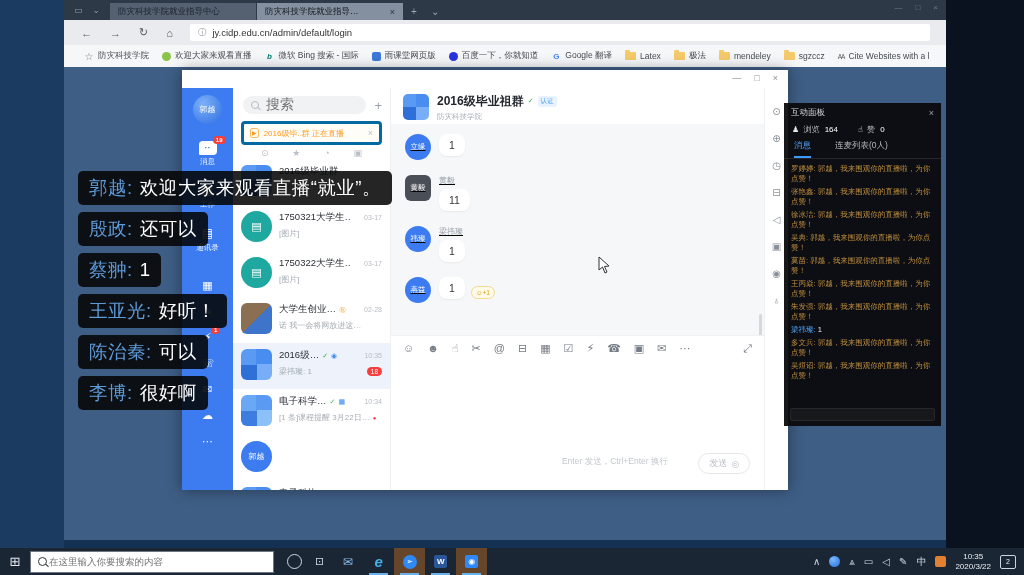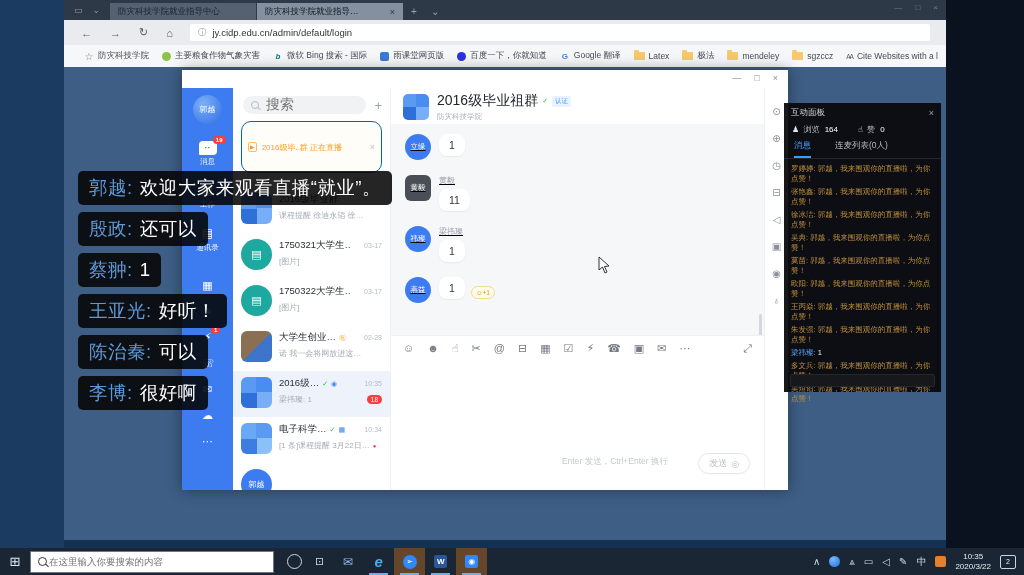--- a/index.html
+++ b/index.html
@@ -59,22 +59,22 @@
   .rbot{display:flex;flex-direction:column;align-items:center;gap:13px;margin-top:26px;color:#e8f0ff;font-size:11px;}
   .rbot .ric .g{font-size:11px;}
 
   .clist{width:157px;background:#fff;border-right:1px solid #eef0f2;flex:none;position:relative;overflow:hidden;}
   .searchrow{display:flex;align-items:center;padding:8px 8px 6px 10px;gap:8px;}
   .spill{flex:1;height:18px;background:#f1f2f4;border-radius:9px;display:flex;align-items:center;gap:5px;padding:0 8px;}
   .spill input{border:0;background:transparent;outline:none;font-size:14px;color:#6a7078;width:80px;font-family:Liberation Mono, monospace;}
   .mag{width:6px;height:6px;border:1.2px solid #b6bcc4;border-radius:50%;position:relative;flex:none;}
   .mag::after{content:"";position:absolute;width:4px;height:1.2px;background:#b6bcc4;transform:rotate(45deg);right:-3px;bottom:-1px;}
   .addbtn{color:#9aa1ab;font-size:13px;}
-  .banner{margin:1px 8px 3px;border:1px solid #0369a1;background:#fffdf8;border-radius:10px;height:18px;
-          display:flex;align-items:center;gap:5px;padding:16px 6px;font-size:8px;color:#ff9a1f;}
+  .banner{margin:1px 8px 3px;border:3px solid #0369a1;background:#fffdf8;border-radius:4px;height:18px;
+          display:flex;align-items:center;gap:5px;padding:0 6px;font-size:8px;color:#ff9a1f;}
   .banner .bicon{font-size:6px;border:1px solid #ffb95e;border-radius:2px;padding:0 1px;line-height:8px;}
   .banner .btext{flex:1;white-space:nowrap;overflow:hidden;}
   .banner .bclose{color:#c0c4cc;font-size:9px;}
   .filters{display:flex;justify-content:space-around;color:#b9bfc7;font-size:9px;margin:2px 16px 1px;}
   .citem{height:46px;box-sizing:border-box;padding:6px 8px 0;display:flex;gap:7px;}
   .citem.sel{background:#eef3fb;}
   .cav{width:31px;height:31px;flex:none;display:flex;align-items:center;justify-content:center;color:#fff;font-size:8px;border-radius:6px;}
   .cav.quad{background:conic-gradient(#4a8df0 0 25%,#77aef7 0 50%,#2f6fd8 0 75%,#5b9af2 0);}
   .cav.quad2{background:conic-gradient(#5b9af2 0 25%,#8cc0f8 0 50%,#3d7de0 0 75%,#6aa7f4 0);}
   .cav.teal{background:#1fa8a0;border-radius:50%;font-size:11px;}
@@ -87,21 +87,21 @@
   .mini{color:#3c8cf0;font-size:7px;}
   .tag{color:#f0a020;font-size:7px;}
   .it-time{margin-left:auto;font-size:7px;color:#b7bcc3;flex:none;}
   .it-sub{display:flex;align-items:center;font-size:8px;color:#a7adb5;margin-top:4px;white-space:nowrap;overflow:hidden;}
   .cbadge{margin-left:auto;background:#f53f3f;color:#fff;border-radius:7px;font-size:6.5px;padding:1px 4px;flex:none;}
   .cdot{color:#f53f3f;font-size:6px;margin-left:3px;flex:none;}
 
   .main{flex:1;display:flex;flex-direction:column;background:#fff;min-width:0;}
   .chead{height:34px;display:flex;align-items:center;gap:8px;padding:2px 12px 0;}
   .chav{width:26px;height:26px;border-radius:5px;background:conic-gradient(#4a8df0 0 25%,#77aef7 0 50%,#2f6fd8 0 75%,#5b9af2 0);flex:none;}
-  .chtt{font-size:14px;color:#23272e;font-weight:normal;}
+  .chtt{font-size:12px;color:#23272e;font-weight:bold;}
   .cert{background:#e8f3ff;color:#4a9eff;font-size:6.5px;border-radius:2px;padding:1px 3px;}
   .chsub{font-size:7.5px;color:#a7adb5;margin-top:2px;}
   .msgs{flex:1;background:#f6f7f9;padding:10px 14px 0;position:relative;overflow:hidden;text-decoration:underline;}
   .mrow{display:flex;gap:8px;margin-bottom:15px;}
   .mav{width:26px;height:26px;border-radius:50%;flex:none;display:flex;align-items:center;justify-content:center;color:#fff;font-size:7.5px;}
   .mav.blue{background:#3c7cf0;}
   .mav.dark{background:#4a4f57;border-radius:6px;}
   .mname{font-size:8px;color:#9aa1ab;margin-bottom:3px;}
   .mbubble{display:inline-block;background:#fff;border-radius:8px;padding:5px 10px;font-size:10.5px;color:#333;
            box-shadow:0 1px 2px rgba(0,0,0,.06);}
@@ -118,21 +118,21 @@
   .strip{width:23px;border-left:1px solid #f0f1f3;background:#fff;display:flex;flex-direction:column;align-items:center;
          padding-top:18px;gap:16px;color:#8a9099;font-size:10px;flex:none;}
 
   
   .cmts{position:absolute;left:78px;top:171px;z-index:40;}
   .cmt{display:table;background:rgba(5,5,5,.87);color:#fff;padding:4px 11px 5px;border-radius:5px;margin-bottom:7px;
        font-size:18.5px;white-space:nowrap;letter-spacing:.5px;}
   .cmt .n{color:#5f9ad8;margin-right:7px;}
 
   
-  .panel{position:absolute;left:784px;top:103px;width:157px;height:289px;background:rgba(10,10,12,.94);z-index:50;color:#ddd;}
+  .panel{position:absolute;left:784px;top:103px;width:157px;height:323px;background:rgba(10,10,12,.94);z-index:50;color:#ddd;}
   .p-head{display:flex;align-items:center;padding:4px 7px 2px;font-size:8.5px;color:#d6d9dd;}
   .p-close{margin-left:auto;color:#9aa0a8;font-size:9px;}
   .p-stats{display:flex;gap:20px;padding:3px 8px 5px;font-size:8px;color:#b9bec5;align-items:center;}
   .p-stats .sv{color:#fff;margin-left:3px;}
   .p-stats .si{font-size:8px;margin-right:2px;color:#e3e6ea;}
   .p-tabs{display:flex;gap:24px;padding:0 10px;font-size:8.5px;color:#b6bac0;border-bottom:1px solid rgba(255,255,255,.1);}
   .ptab{padding-bottom:4px;}
   .ptab.active{color:#4da3ff;border-bottom:2px solid #3d9bff;}
   .p-msgs{padding:5px 7px;font-size:7.5px;line-height:10px;color:#c08f3f;height:246px;overflow:hidden;}
   .pmsg{margin-bottom:3px;}
@@ -218,21 +218,21 @@
 
     <div class="bmbar">
       <div style="display:flex;align-items:center;gap:13px;">
 
       <span class="bm">
             <span class="bmi star">☆</span>
             <span>防灾科技学院</span>
           </span>
           <span class="bm">
             <span class="bmi green"></span>
-            <span>主要粮食作物气象灾害</span>
+            <span>欢迎大家来观看直播</span>
           </span>
           <span class="bm">
             <span class="bmi bing">b</span>
             <span>微软 Bing 搜索 - 国际</span>
           </span>
           <span class="bm">
             <span class="bmi bluec"></span>
             <span>雨课堂网页版</span>
           </span>
           <span class="bm">
@@ -629,24 +629,20 @@
         </div>
         <div class="pmsg">
           <span class="pname">吴典:</span>
           <span class="ptext">郭越，我来围观你的直播啦，为你点赞！</span>
         </div>
         <div class="pmsg">
           <span class="pname">莫苗:</span>
           <span class="ptext">郭越，我来围观你的直播啦，为你点赞！</span>
         </div>
         <div class="pmsg">
-          <span class="pname">欧阳:</span>
-          <span class="ptext">郭越，我来围观你的直播啦，为你点赞！</span>
-        </div>
-        <div class="pmsg">
           <span class="pname">王丙焱:</span>
           <span class="ptext">郭越，我来围观你的直播啦，为你点赞！</span>
         </div>
         <div class="pmsg">
           <span class="pname">朱发强:</span>
           <span class="ptext">郭越，我来围观你的直播啦，为你点赞！</span>
         </div>
         <div class="pmsg">
           <span class="pname blue">梁祎璨:</span>
           <span class="ptext white">1</span>

